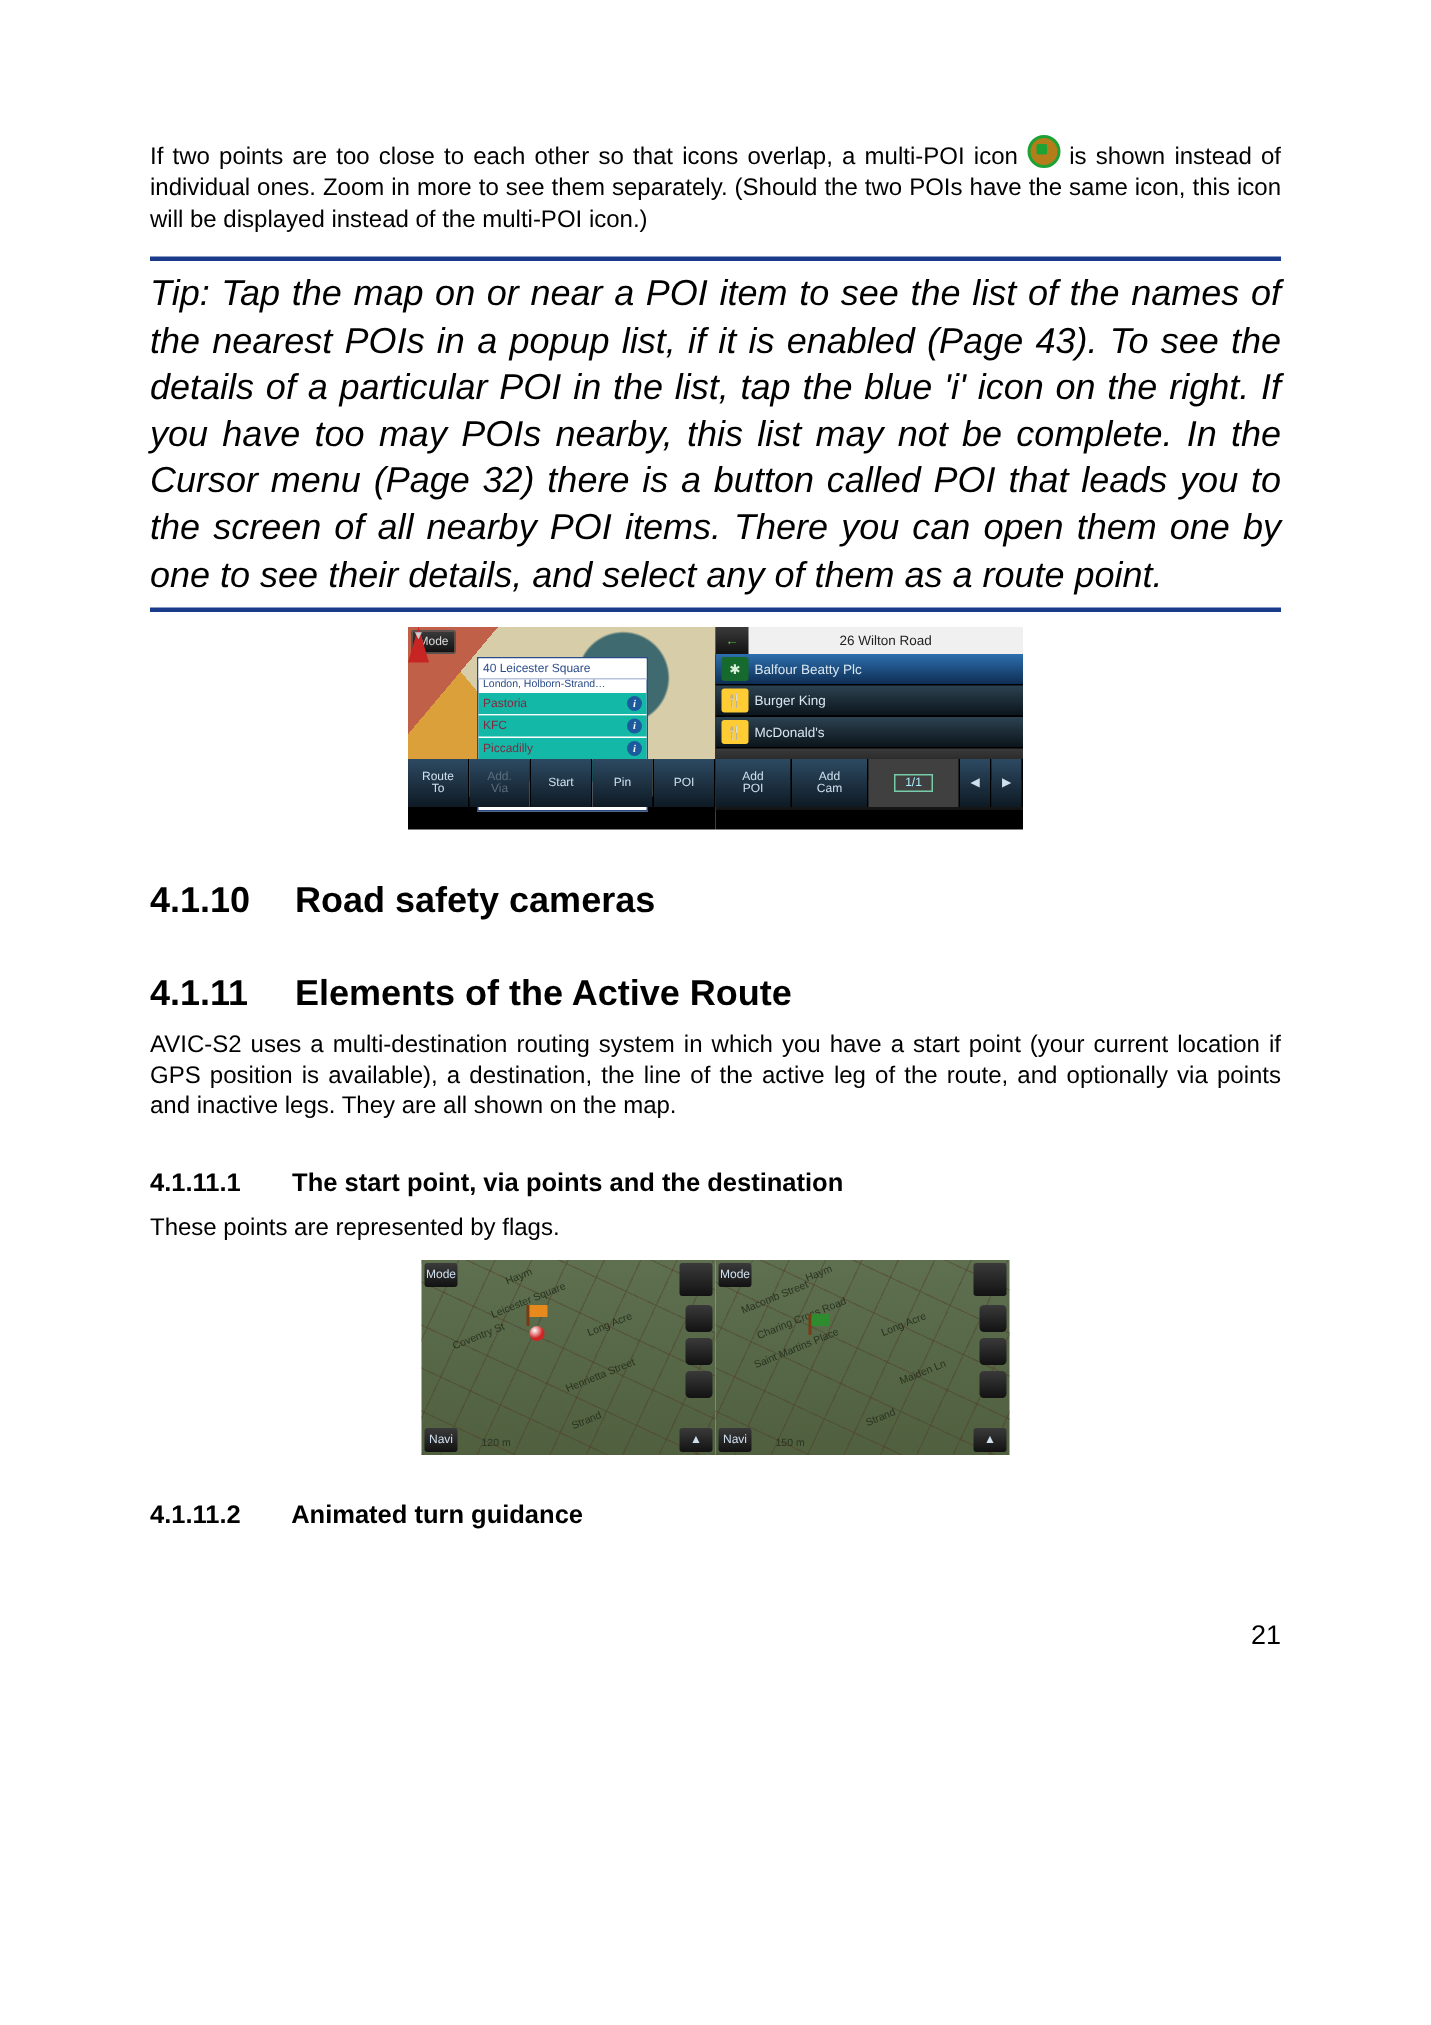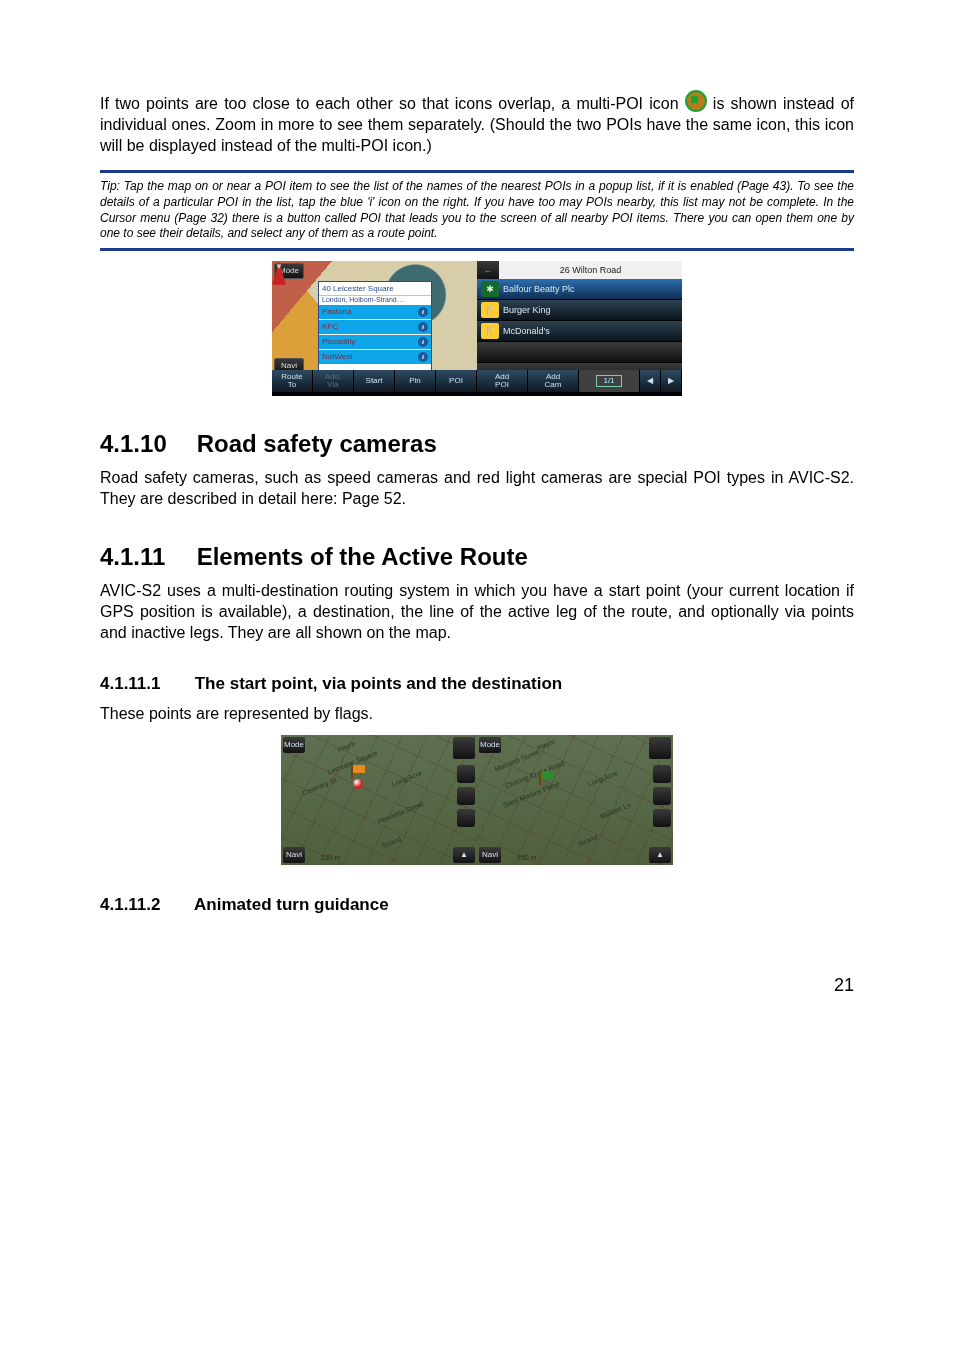--- a/index.html
+++ b/index.html
@@ -24,21 +24,21 @@
     font-size: 18px;
     margin-top: 60px;
   }
   .tip-box {
     border-top: 3px solid #1a3a8a;
     border-bottom: 3px solid #1a3a8a;
     margin: 14px 0 10px 0;
     padding: 6px 0 6px 0;
     font-style: italic;
     text-align: justify;
-    font-size: 12px;
+    font-size: 24px;
     line-height: 1.3;
   }
   .h3 {
     font-size: 24px;
     font-weight: bold;
     margin: 34px 0 10px 0;
   }
   .h4 {
     font-size: 17px;
     font-weight: bold;
@@ -108,28 +108,28 @@
                     background:linear-gradient(#3a3a3a,#121212); border-radius:2px;}
   .shot-a .corner2::after{content:"▼"; font-size:8px; color:#ccc; position:absolute; left:3px; top:1px;}
   .shot-a .popup {
     position:absolute; left:46px; top:20px; width:112px;
     background:#fff; color:#2a4b89;
     border:1px solid #2a4b89;
     font-size:8px;
   }
   .shot-a .popup .title{ background:#fff; color:#2a4b89; padding:2px 3px; border-bottom:1px solid #b8c4de;}
   .shot-a .popup .sub  { color:#2a4b89; padding:0 3px 2px 3px; font-size:7px;}
-  .shot-a .popup .row  { background:#0ea5e9; color:#7d2a43; padding:2px 3px;
+  .shot-a .popup .row  { background:#14b8a6; color:#7d2a43; padding:2px 3px;
                          display:flex; justify-content:space-between;
                          border-bottom:1px solid #fff;}
   .shot-a .popup .row .i{ width:10px;height:10px;border-radius:50%;background:#1c5a9e;color:#fff;
                           display:flex;align-items:center;justify-content:center;font-style:italic;font-size:7px;font-family:serif;font-weight:bold;}
   .shot-a .popup .mmm{ text-align:center; font-size:8px; padding:4px 0;}
   .nav-shot .bottom-bar {
-    position:absolute; left:0; right:0; bottom:4px; height:22px;
+    position:absolute; left:0; right:0; bottom:15px; height:32px;
     display:flex;
   }
   .nav-shot .bottom-bar .b {
     flex:1; display:flex; align-items:center; justify-content:center;
     background:linear-gradient(#2d4a62,#0e1a24);
     border-right:1px solid #000;
     font-size:8px; color:#cfe0ef; text-align:center; line-height:1;
   }
   .nav-shot .bottom-bar .b.dis { color:#5a6d7c; }
   
@@ -274,21 +274,20 @@
         <div class="b arrow">◀</div>
         <div class="b arrow">▶</div>
       </div>
     </div>
   </div>
 
   <div class="h3">
     <span class="num">4.1.10</span>
     <span>Road safety cameras</span>
   </div>
-  <p class="justified">Road safety cameras, such as speed cameras and red light cameras are special POI types in AVIC-S2. They are described in detail here: Page 52.</p>
 
   <div class="h3">
     <span class="num">4.1.11</span>
     <span>Elements of the Active Route</span>
   </div>
   <p class="justified">AVIC-S2 uses a multi-destination routing system in which you have a start point (your current location if GPS position is available), a destination, the line of the active leg of the route, and optionally via points and inactive legs. They are all shown on the map.</p>
 
   <div class="h4">
     <span class="num">4.1.11.1</span>
     <span>The start point, via points and the destination</span>

